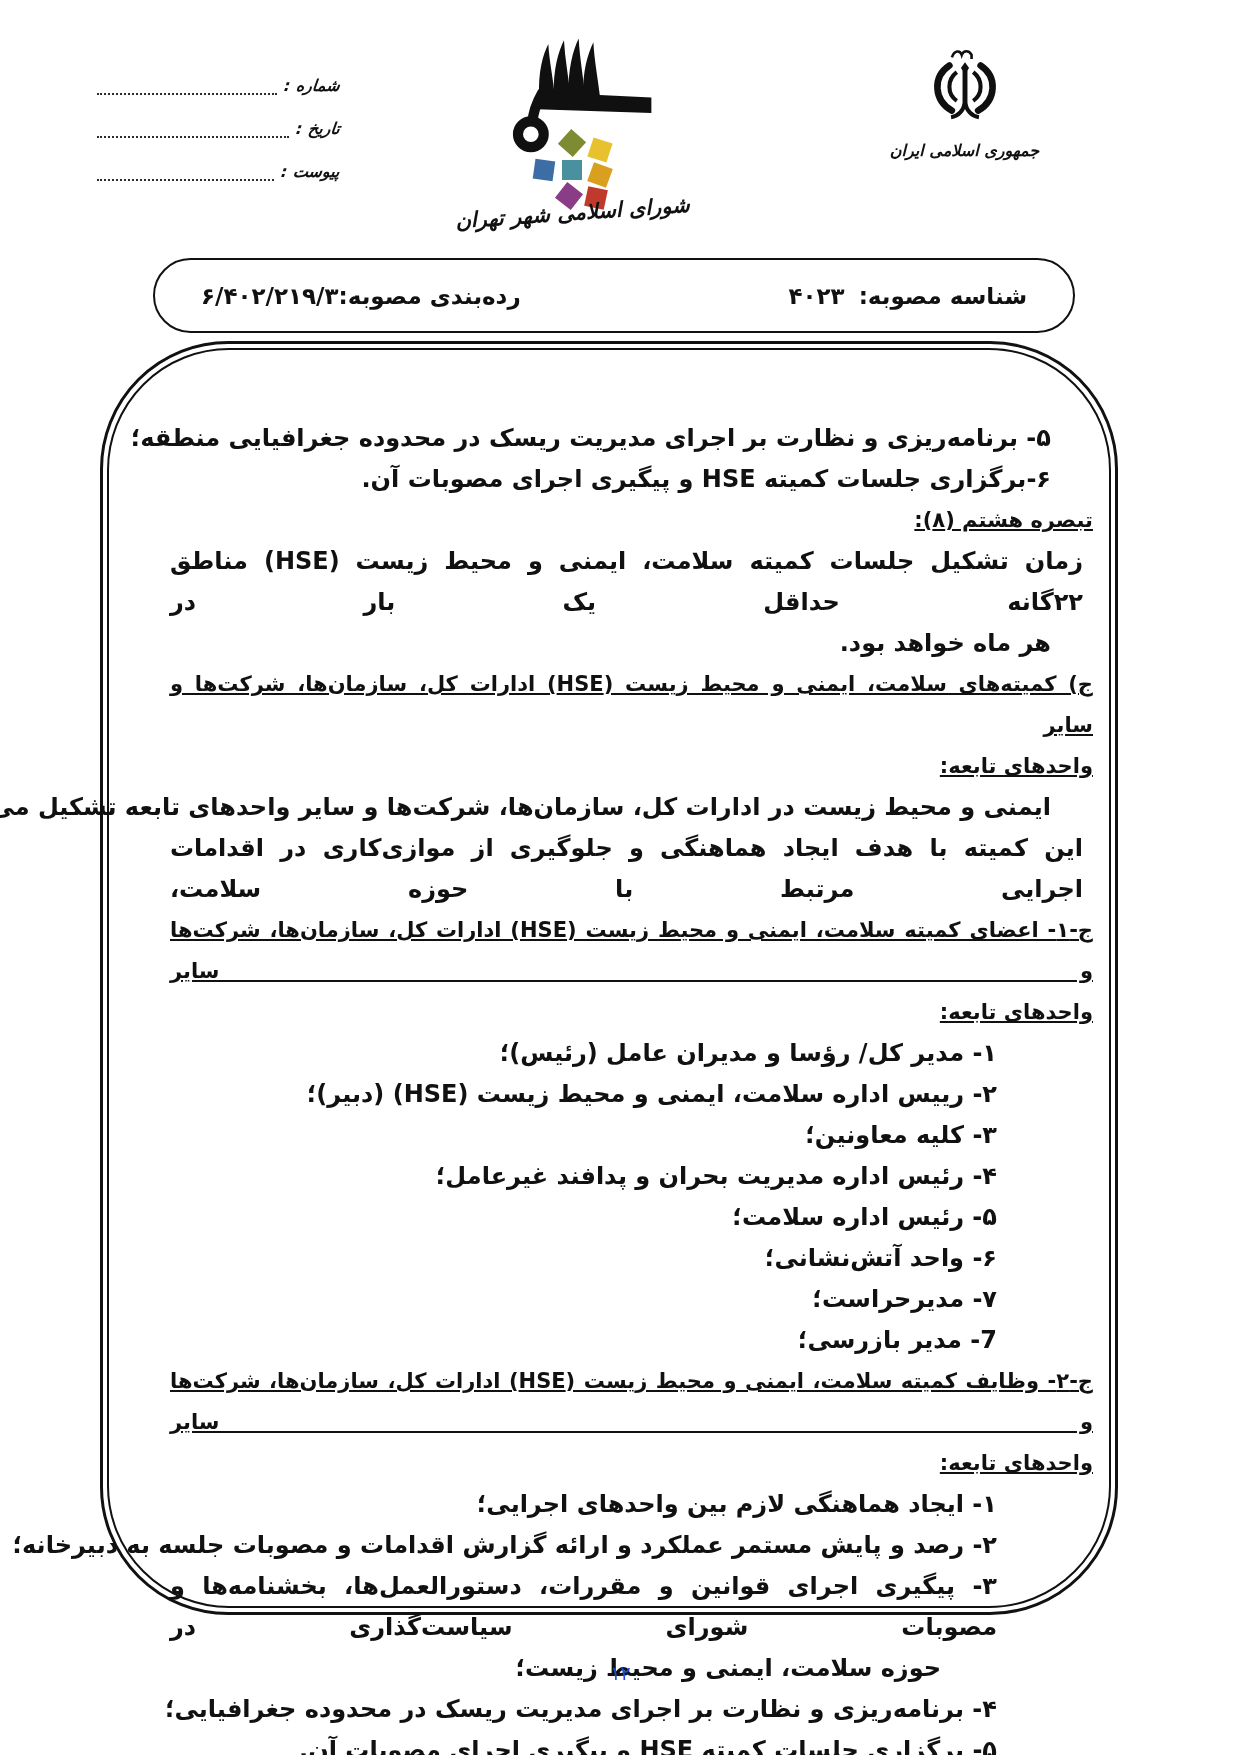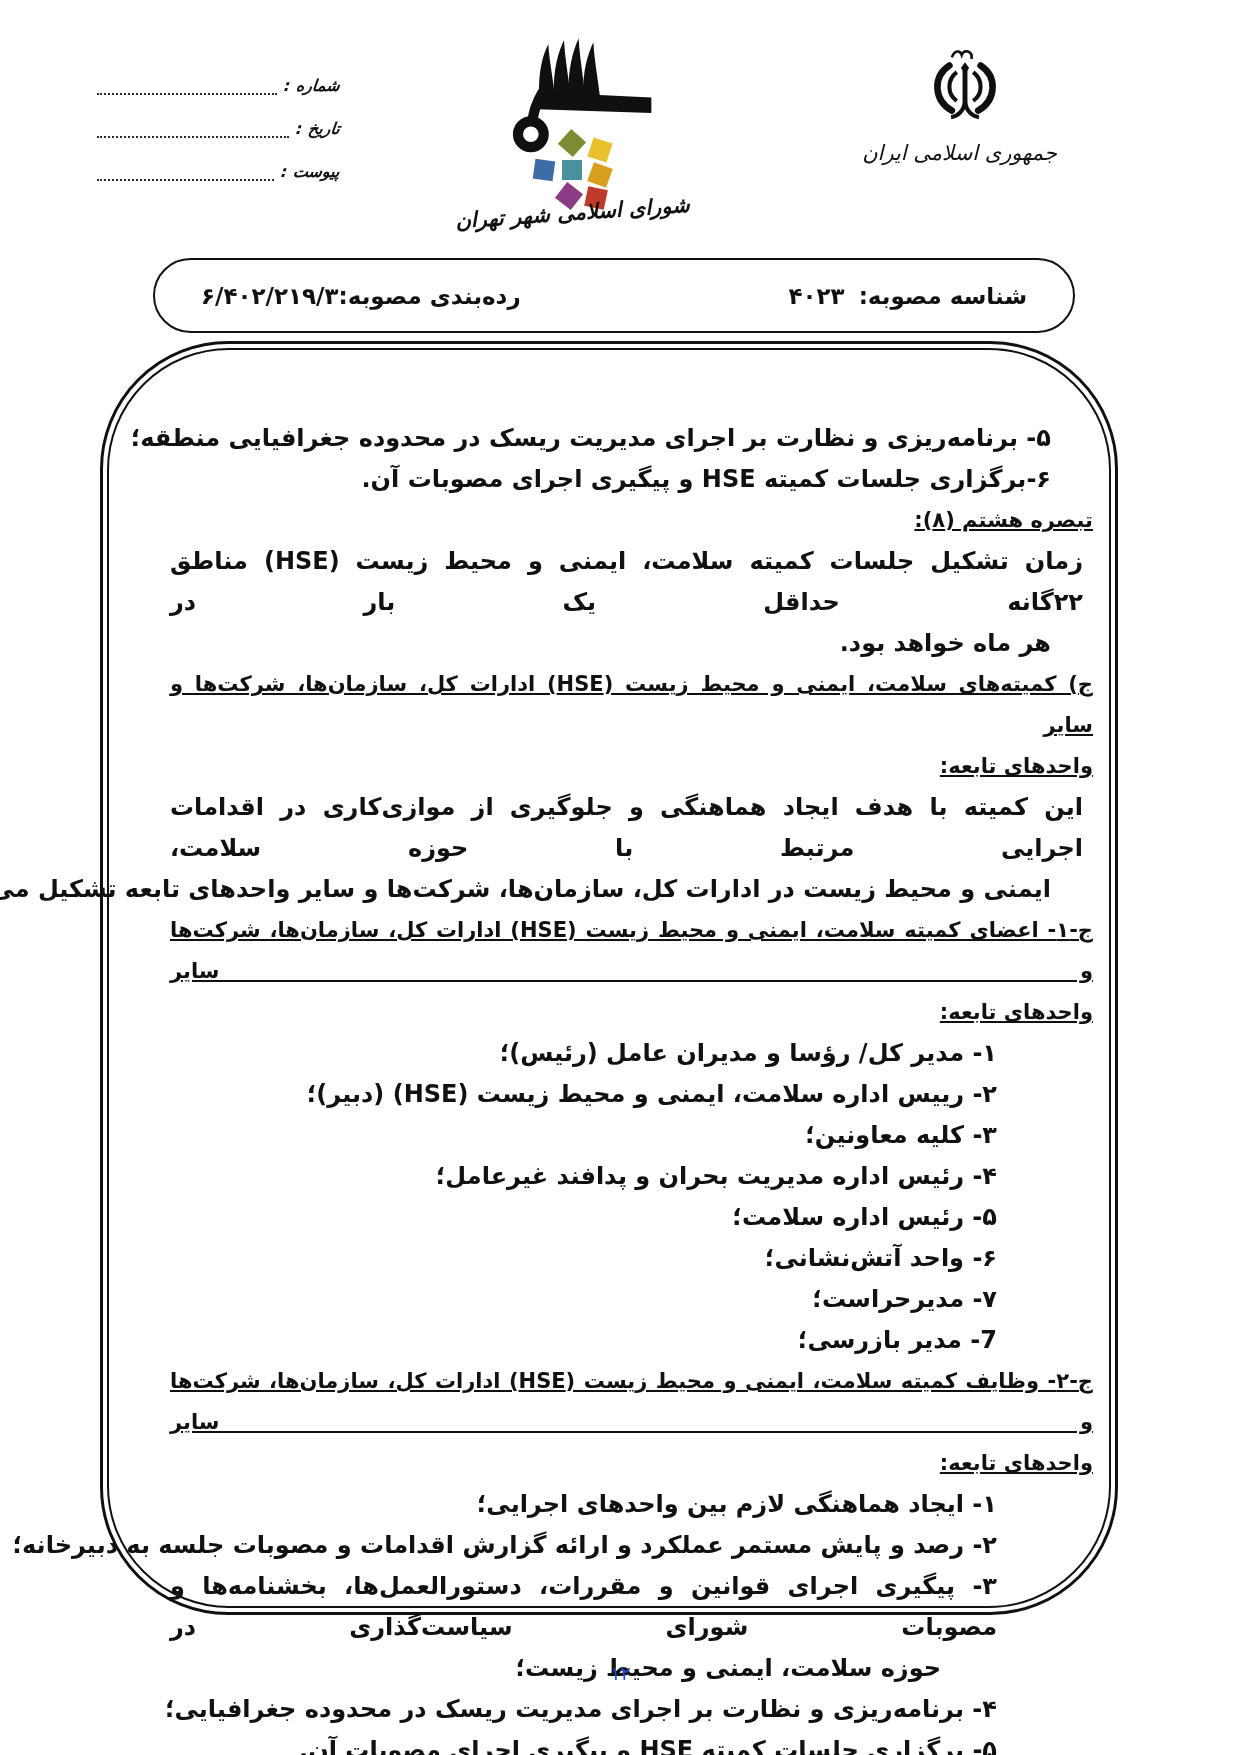--- a/index.html
+++ b/index.html
@@ -13,21 +13,21 @@
   .f-label{font-style:italic;font-weight:bold;font-size:16px;white-space:nowrap;transform:skewX(-6deg);}
   .f-dots{flex:1;border-bottom:2px dotted #2b2b2b;margin-left:2px;margin-right:7px;height:22px;}
   .council{position:absolute;left:450px;top:33px;width:245px;height:192px;text-align:center;}
   .council-mark{position:absolute;left:45px;top:0;}
   .tiles{position:absolute;left:82px;top:100px;width:84px;height:78px;}
   .tile{position:absolute;width:20px;height:20px;box-shadow:0 0 0 1.5px #fff;}
   .council-caption{position:absolute;bottom:0;width:100%;font-style:italic;font-weight:bold;
     font-size:21px;transform:rotate(-4deg);letter-spacing:1px;white-space:nowrap;}
   .emblem{position:absolute;left:872px;top:45px;width:185px;height:132px;text-align:center;}
   .emblem svg{display:block;margin:0 auto;}
-  .emblem-caption{font-style:italic;font-weight:normal;font-size:21px;margin-top:4px;white-space:nowrap;}
+  .emblem-caption{font-style:italic;font-weight:bold;font-size:16px;margin-top:4px;white-space:nowrap;}
   
   .id-bar{
     position:absolute;left:153px;top:258px;width:922px;height:75px;box-sizing:border-box;
     border:2.5px solid #111;border-radius:38px;direction:rtl;
     display:flex;align-items:center;justify-content:space-between;padding:0 46px;
     font-weight:bold;font-size:23px;
   }
   .id-bar .val{margin-right:6px;}
   
   .box-outer{
@@ -126,22 +126,22 @@
   <div class="box-inner"></div>
 </div>
 <div class="body-text">
     <div class="line ind-1">۵- برنامه‌ریزی و نظارت بر اجرای مدیریت ریسک در محدوده جغرافیایی منطقه؛</div>
     <div class="line ind-1">۶-برگزاری جلسات کمیته HSE و پیگیری اجرای مصوبات آن.</div>
     <div class="line ind-0 head">تبصره هشتم (۸):</div>
     <div class="line ind-p just">زمان تشکیل جلسات کمیته سلامت، ایمنی و محیط زیست (HSE) مناطق ۲۲گانه حداقل یک بار در</div>
     <div class="line ind-1">هر ماه خواهد بود.</div>
     <div class="line ind-0 just head">ج) کمیته‌های سلامت، ایمنی و محیط زیست (HSE) ادارات کل، سازمان‌ها، شرکت‌ها و سایر</div>
     <div class="line ind-0 head">واحدهای تابعه:</div>
+    <div class="line ind-1">ایمنی و محیط زیست در ادارات کل، سازمان‌ها، شرکت‌ها و سایر واحدهای تابعه تشکیل می‌شود:</div>
     <div class="line ind-p just">این کمیته با هدف ایجاد هماهنگی و جلوگیری از موازی‌کاری در اقدامات اجرایی مرتبط با حوزه سلامت،</div>
-    <div class="line ind-1">ایمنی و محیط زیست در ادارات کل، سازمان‌ها، شرکت‌ها و سایر واحدهای تابعه تشکیل می‌شود:</div>
     <div class="line ind-0 just head">ج-۱- اعضای کمیته سلامت، ایمنی و محیط زیست (HSE) ادارات کل، سازمان‌ها، شرکت‌ها و سایر</div>
     <div class="line ind-0 head">واحدهای تابعه:</div>
     <div class="line ind-2">۱- مدیر کل/ رؤسا و مدیران عامل (رئیس)؛</div>
     <div class="line ind-2">۲- رییس اداره سلامت، ایمنی و محیط زیست (HSE) (دبیر)؛</div>
     <div class="line ind-2">۳- کلیه معاونین؛</div>
     <div class="line ind-2">۴- رئیس اداره مدیریت بحران و پدافند غیرعامل؛</div>
     <div class="line ind-2">۵- رئیس اداره سلامت؛</div>
     <div class="line ind-2">۶- واحد آتش‌نشانی؛</div>
     <div class="line ind-2">۷- مدیرحراست؛</div>
     <div class="line ind-2">7- مدیر بازرسی؛</div>

